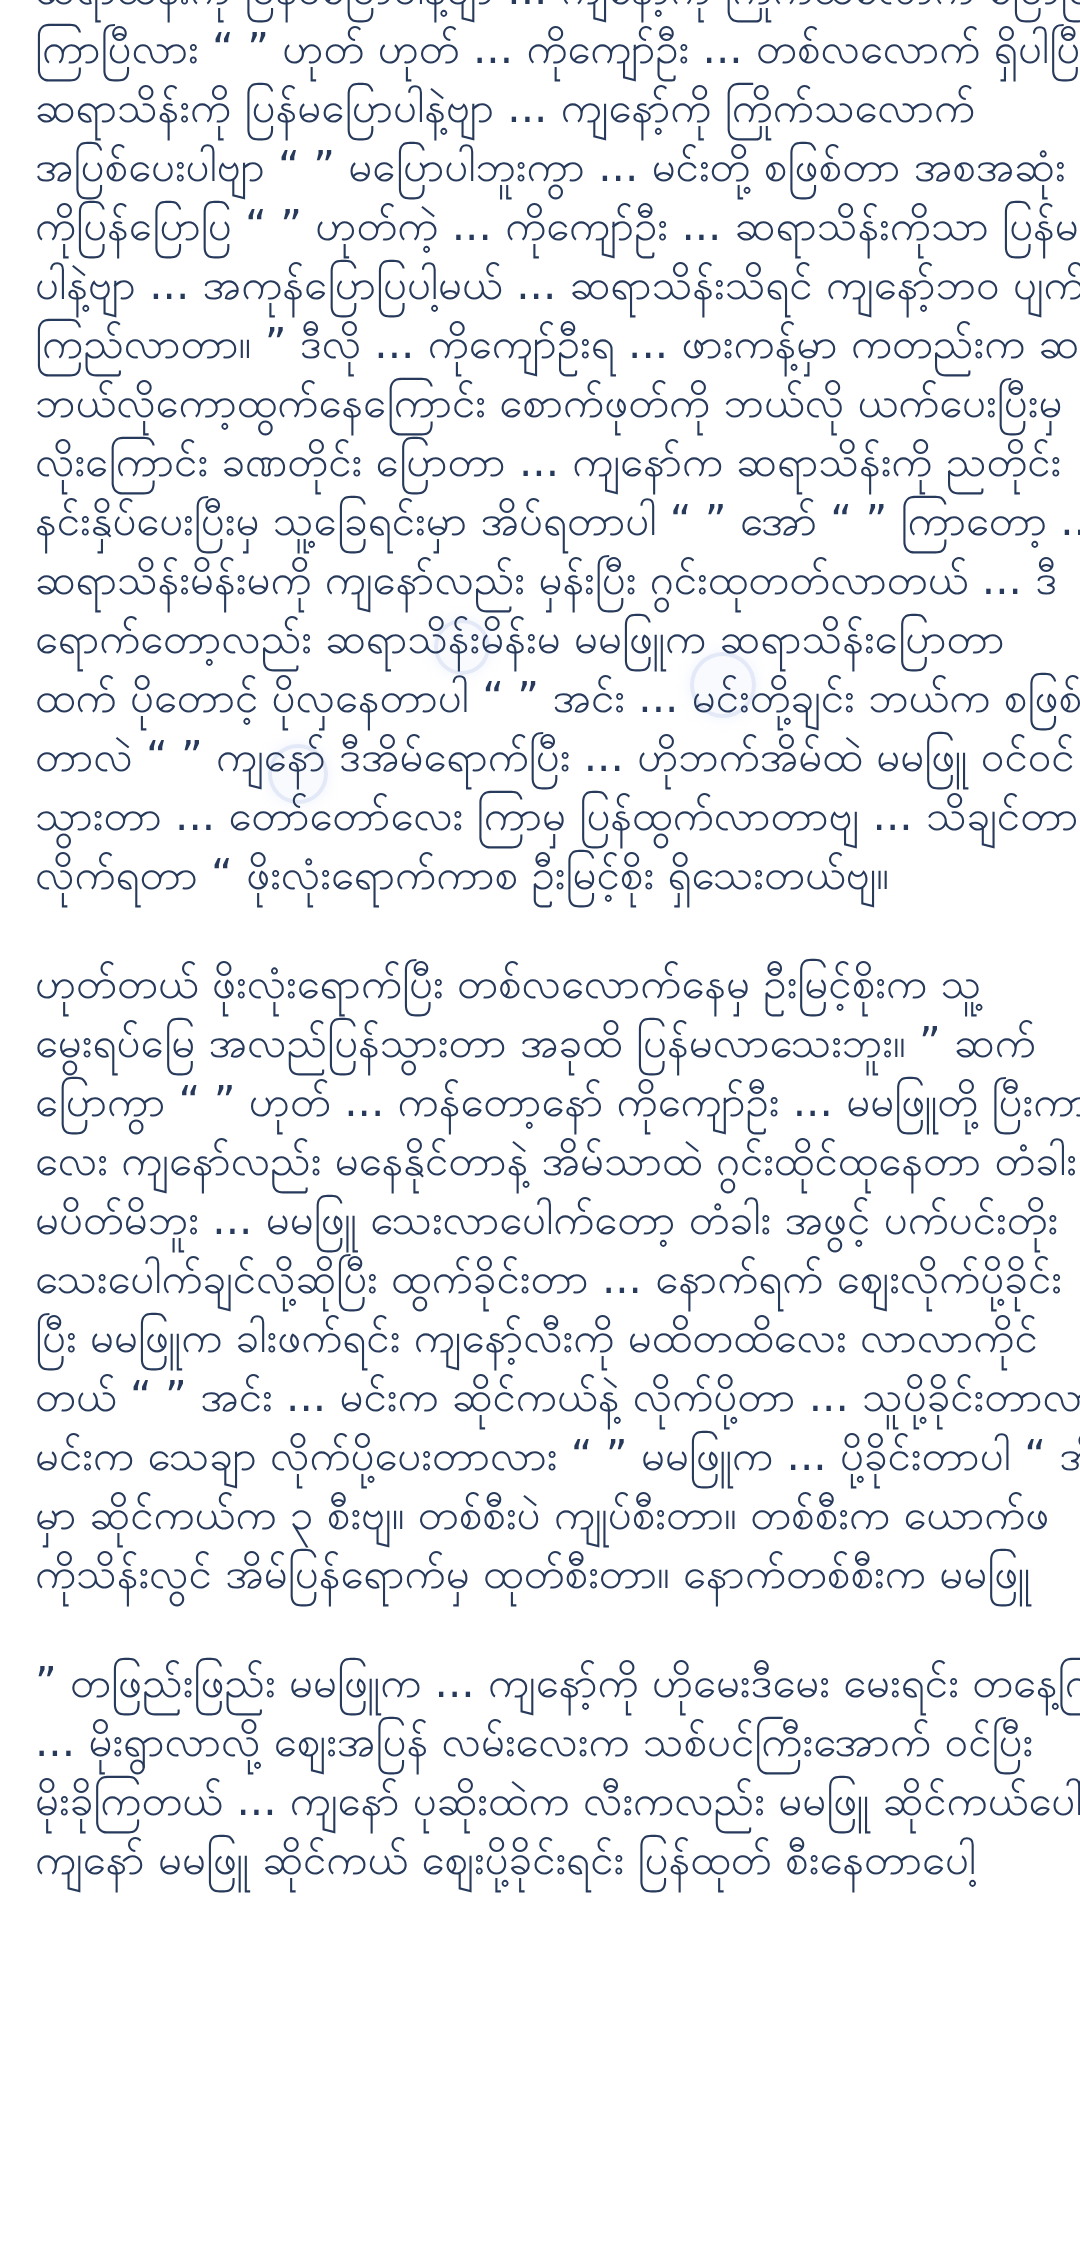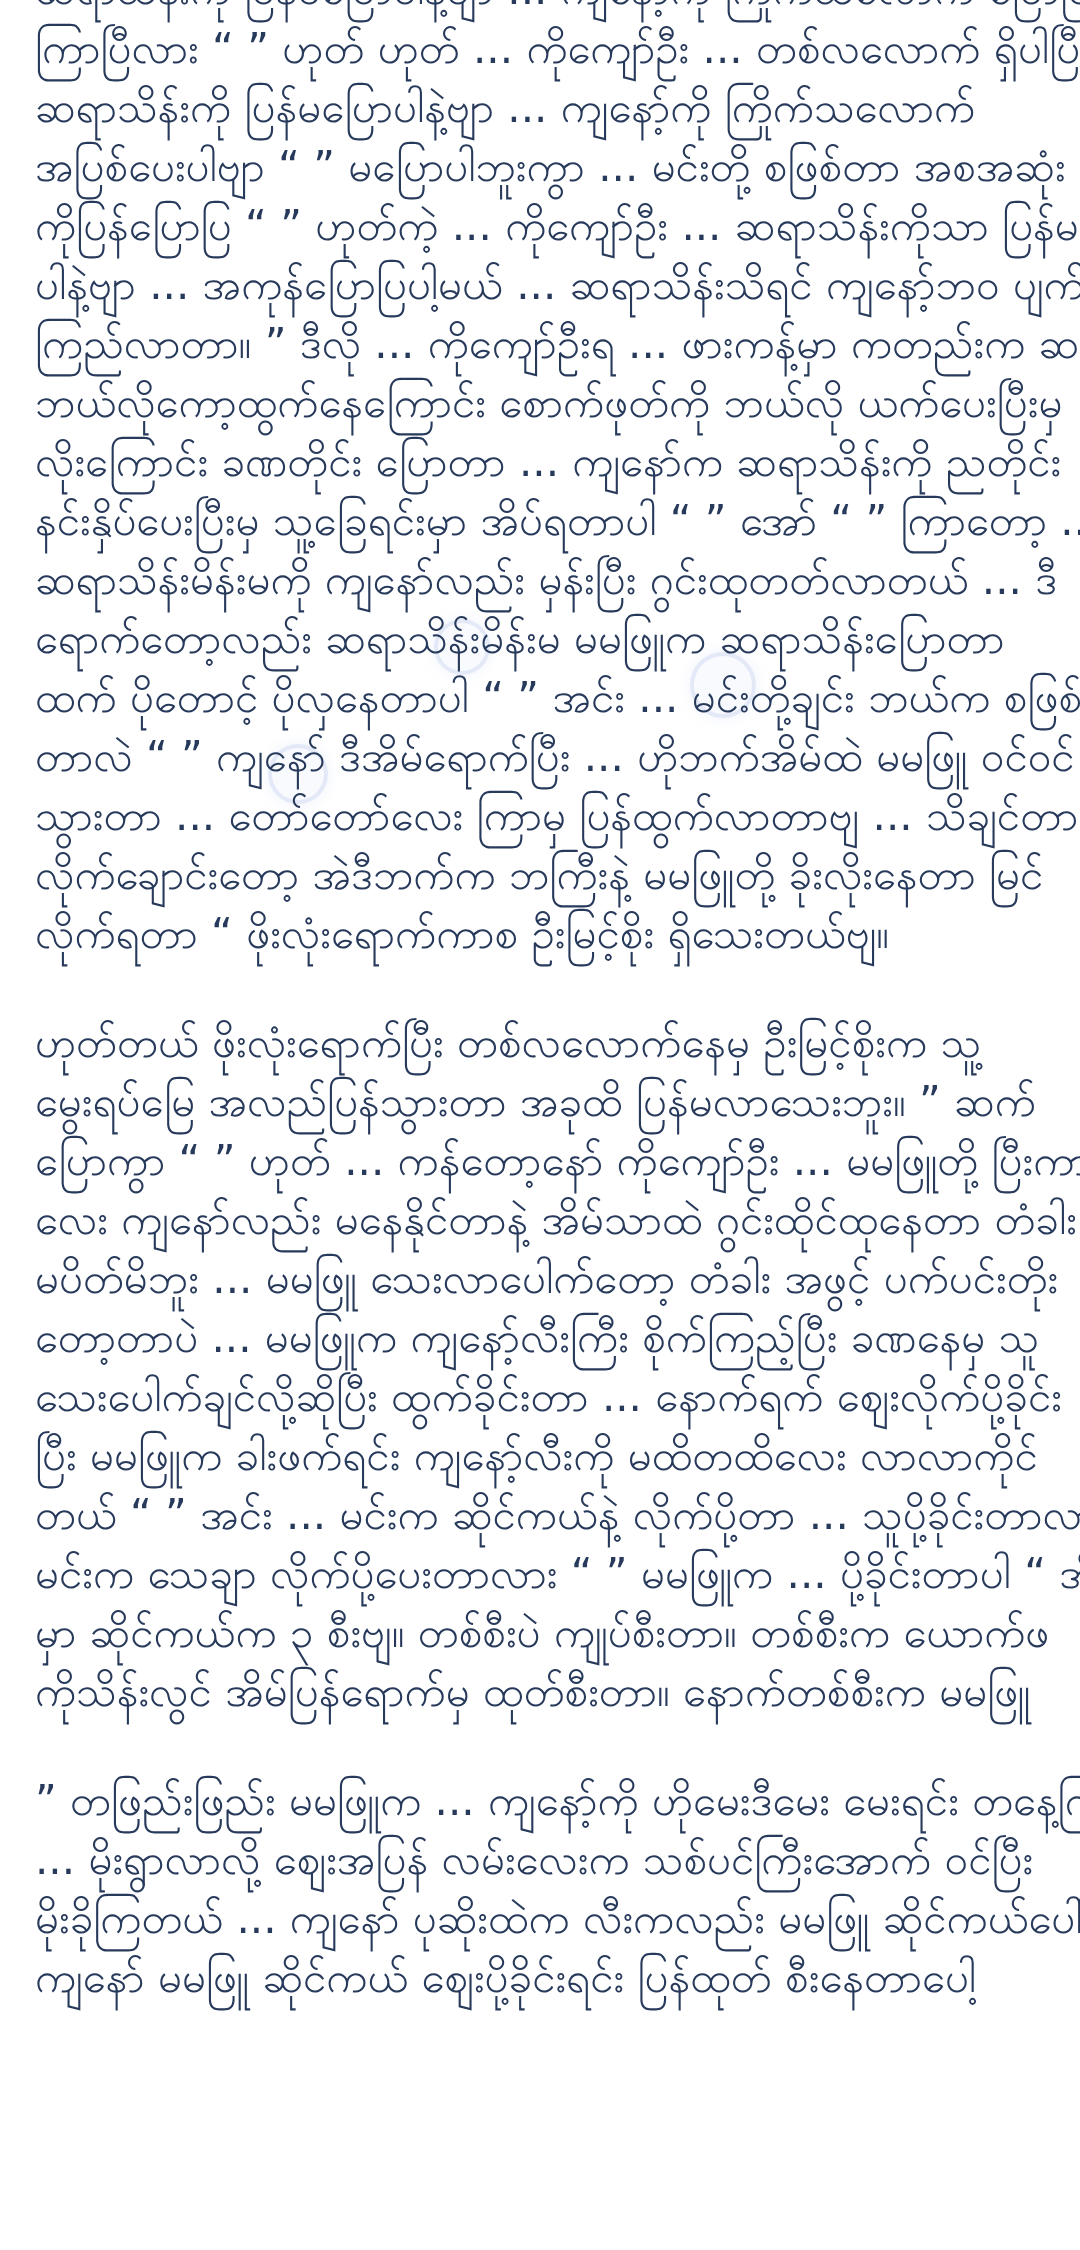--- a/index.html
+++ b/index.html
@@ -68,30 +68,28 @@
           <div class="line">ပါနဲ့ဗျာ ... အကုန်ပြောပြပါ့မယ် ... ဆရာသိန်းသိရင် ကျနော့်ဘဝ ပျက်ပြီ</div>
           <div class="line">ကြည်လာတာ။ ” ဒီလို ... ကိုကျော်ဦးရ ... ဖားကန့်မှာ ကတည်းက ဆရာ</div>
           <div class="line">ဘယ်လိုကော့ထွက်နေကြောင်း စောက်ဖုတ်ကို ဘယ်လို ယက်ပေးပြီးမှ</div>
           <div class="line">လိုးကြောင်း ခဏတိုင်း ပြောတာ ... ကျနော်က ဆရာသိန်းကို ညတိုင်း</div>
           <div class="line">နင်းနှိပ်ပေးပြီးမှ သူ့ခြေရင်းမှာ အိပ်ရတာပါ “ ” အော် “ ” ကြာတော့ ...</div>
           <div class="line">ဆရာသိန်းမိန်းမကို ကျနော်လည်း မှန်းပြီး ဂွင်းထုတတ်လာတယ် ... ဒီ</div>
           <div class="line">ရောက်တော့လည်း ဆရာသိန်းမိန်းမ မမဖြူက ဆရာသိန်းပြောတာ</div>
           <div class="line">ထက် ပိုတောင့် ပိုလှနေတာပါ “ ” အင်း ... မင်းတို့ချင်း ဘယ်က စဖြစ်ကြ</div>
           <div class="line">တာလဲ “ ” ကျနော် ဒီအိမ်ရောက်ပြီး ... ဟိုဘက်အိမ်ထဲ မမဖြူ ဝင်ဝင်</div>
           <div class="line">သွားတာ ... တော်တော်လေး ကြာမှ ပြန်ထွက်လာတာဗျ ... သိချင်တာနဲ့</div>
-          <div class="line">လိုက်ချောင်းတော့ အဲဒီဘက်က ဘကြီးနဲ့ မမဖြူတို့ ခိုးလိုးနေတာ မြင်</div>
           <div class="line">လိုက်ရတာ “ ဖိုးလုံးရောက်ကာစ ဦးမြင့်စိုး ရှိသေးတယ်ဗျ။</div>
         </div>
         <div class="para">
           <div class="line">ဟုတ်တယ် ဖိုးလုံးရောက်ပြီး တစ်လလောက်နေမှ ဦးမြင့်စိုးက သူ့</div>
           <div class="line">မွေးရပ်မြေ အလည်ပြန်သွားတာ အခုထိ ပြန်မလာသေးဘူး။ ” ဆက်</div>
           <div class="line">ပြောကွာ “ ” ဟုတ် ... ကန်တော့နော် ကိုကျော်ဦး ... မမဖြူတို့ ပြီးကာနီး</div>
           <div class="line">လေး ကျနော်လည်း မနေနိုင်တာနဲ့ အိမ်သာထဲ ဂွင်းထိုင်ထုနေတာ တံခါး</div>
           <div class="line">မပိတ်မိဘူး ... မမဖြူ သေးလာပေါက်တော့ တံခါး အဖွင့် ပက်ပင်းတိုး</div>
-          <div class="line">တော့တာပဲ ... မမဖြူက ကျနော့်လီးကြီး စိုက်ကြည့်ပြီး ခဏနေမှ သူ</div>
           <div class="line">သေးပေါက်ချင်လို့ဆိုပြီး ထွက်ခိုင်းတာ ... နောက်ရက် ဈေးလိုက်ပို့ခိုင်း</div>
           <div class="line">ပြီး မမဖြူက ခါးဖက်ရင်း ကျနော့်လီးကို မထိတထိလေး လာလာကိုင်</div>
           <div class="line">တယ် “ ” အင်း ... မင်းက ဆိုင်ကယ်နဲ့ လိုက်ပို့တာ ... သူပို့ခိုင်းတာလား ...</div>
           <div class="line">မင်းက သေချာ လိုက်ပို့ပေးတာလား “ ” မမဖြူက ... ပို့ခိုင်းတာပါ “ အိမ်</div>
           <div class="line">မှာ ဆိုင်ကယ်က ၃ စီးဗျ။ တစ်စီးပဲ ကျုပ်စီးတာ။ တစ်စီးက ယောက်ဖ</div>
           <div class="line">ကိုသိန်းလွင် အိမ်ပြန်ရောက်မှ ထုတ်စီးတာ။ နောက်တစ်စီးက မမဖြူ</div>
         </div>
         <div class="para">
           <div class="line">” တဖြည်းဖြည်း မမဖြူက ... ကျနော့်ကို ဟိုမေးဒီမေး မေးရင်း တနေ့ကြ</div>
           <div class="line">... မိုးရွာလာလို့ ဈေးအပြန် လမ်းလေးက သစ်ပင်ကြီးအောက် ဝင်ပြီး</div>

